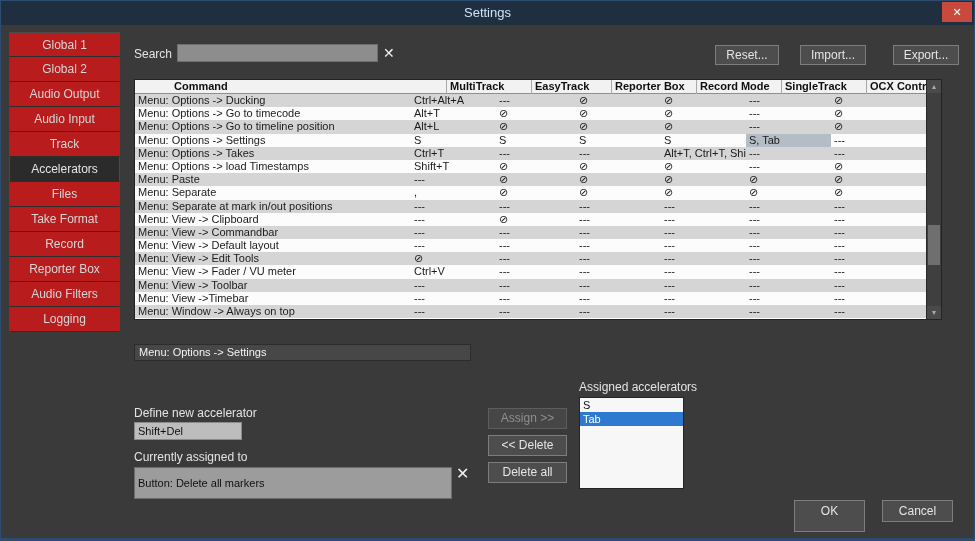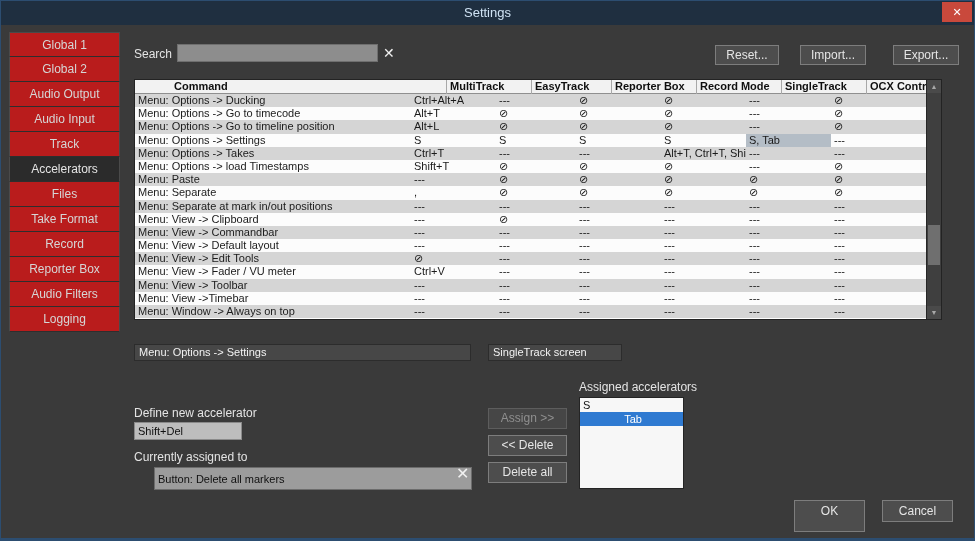--- a/index.html
+++ b/index.html
@@ -94,33 +94,32 @@
     position: absolute; height: 17px; line-height: 15px;
     background: #474747; border: 1px solid #2c2c2c;
     color: #f2f2f2; font-size: 11px; padding: 0 4px;
     white-space: nowrap; overflow: hidden;
   }
   .accel-list {
     position: absolute; left: 578px; top: 396px; width: 105px; height: 92px;
     background: #f7f7f7; border: 1px solid #242424; overflow: hidden;
   }
   .accel-item { height: 14px; line-height: 14px; font-size: 11px; padding-left: 3px; color: #111; cursor: pointer; }
-  .accel-item.selected { background: #2f7ad1; color: #fff; text-align: center; }
+  .accel-item.selected { background: #2f7ad1; color: #fff; }
   .define-input {
     position: absolute; left: 133px; top: 421px; width: 108px; height: 18px;
     background: #bdbdbd; border: 1px solid #8a8a8a;
     font-size: 11px; padding: 0 3px; color: #101010; outline: none;
     font-family: inherit;
   }
   .currently-input {
-    position: absolute; left: 133px; top: 466px; width: 318px; height: 23px;
+    position: absolute; left: 133px; top: 466px; width: 318px; height: 32px;
     background: #9c9c9c; border: 1px solid #6c6c6c;
     font-size: 11px; padding: 0 3px; color: #101010; outline: none;
     font-family: inherit;
-    margin-left: 20px;
   }
 </style>
 </head>
 <body>
 
 <div class="window">
 
   <div class="titlebar">
     <span>Settings</span>
     <div class="close-btn">
@@ -317,21 +316,20 @@
         </div>
       </div>
     <div class="vscroll">
       <div class="sb-btn" style="top:0">▲</div>
       <div class="sb-thumb"></div>
       <div class="sb-btn" style="bottom:0">▼</div>
     </div>
   </div>
 
   <div class="dark-field" style="left:133px;top:343px;width:337px">Menu: Options -&gt; Settings</div>
-  <div class="dark-field" style="left:487px;top:343px;width:134px">SingleTrack screen</div>
 
   <span class="label" style="left:578px;top:379px">Assigned accelerators</span>
   <div class="accel-list" id="accel-list">
       <div class="accel-item">S</div>
       <div class="accel-item selected">Tab</div>
     </div>
 
   <span class="label" style="left:133px;top:405px">Define new accelerator</span>
   <input class="define-input" value="Shift+Del" style="">
 

